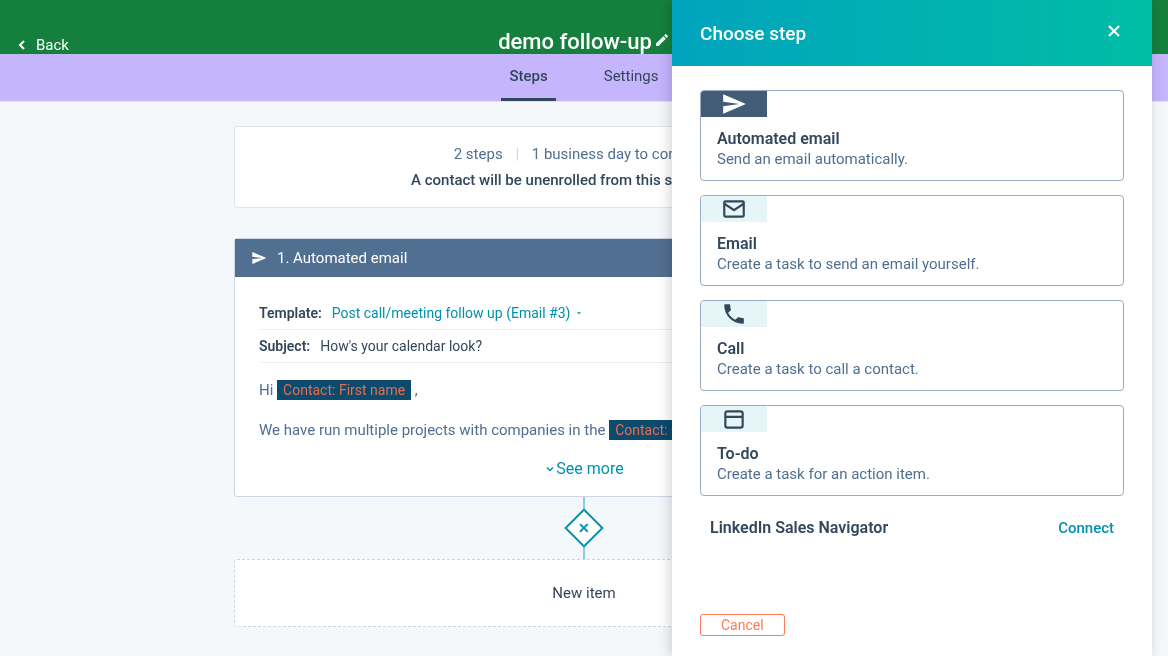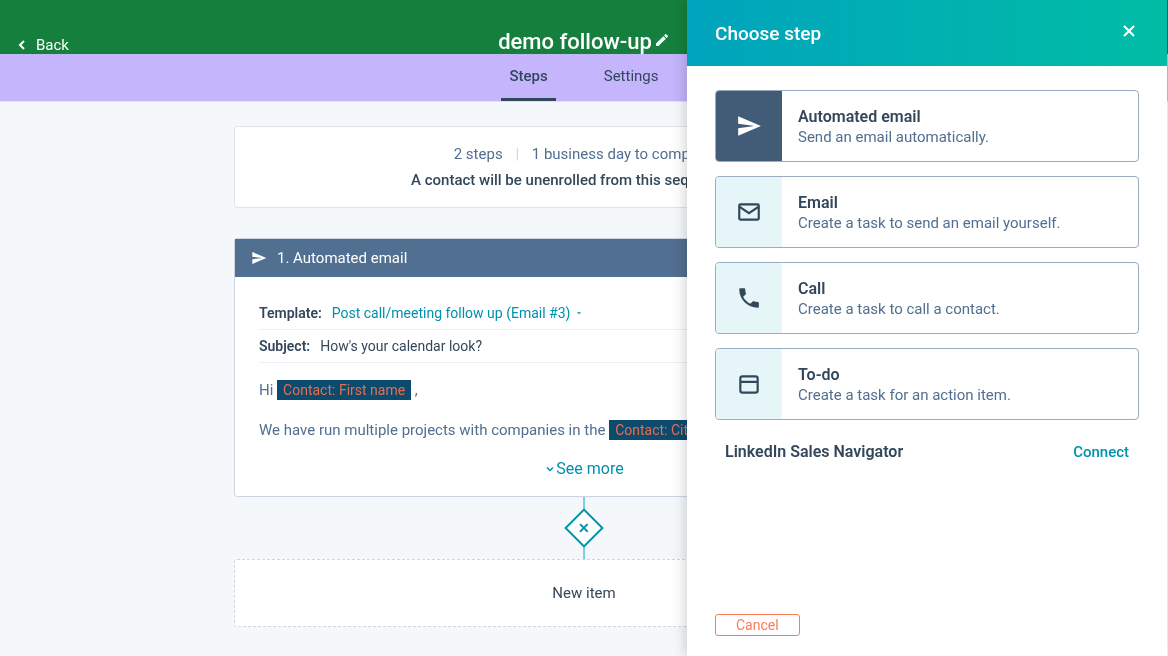--- a/index.html
+++ b/index.html
@@ -41,28 +41,28 @@
   .see-more svg { width: 12px; height: 12px; }
 
   .connector { width: 700px; height: 62px; display: flex; align-items: center; justify-content: center; position: relative; }
   .connector::before { content: ""; position: absolute; top: 0; bottom: 0; width: 2px; background: #7fd1de; left: 50%; transform: translateX(-50%); z-index: 0; }
   .connector .diamond { width: 28px; height: 28px; background: #fff; border: 2px solid #0091ae; transform: rotate(45deg); display: flex; align-items: center; justify-content: center; z-index: 1; cursor: pointer; }
   .connector .diamond span { transform: rotate(-45deg); color: #0091ae; font-size: 14px; font-weight: 600; }
 
   .new-item-card { width: 700px; background: #fff; border: 1px dashed #cbd6e2; border-radius: 3px; padding: 24px 0; text-align: center; color: #33475b; font-size: 15px; cursor: pointer; }
 
   
-  .side-panel { position: absolute; top: 0; right: 1px; width: 480px; height: 656px; background: #fff; box-shadow: -2px 0 12px rgba(0,0,0,0.18); z-index: 50; display: flex; flex-direction: column; }
+  .side-panel { position: absolute; top: 0; right: 16px; width: 480px; height: 656px; background: #fff; box-shadow: -2px 0 12px rgba(0,0,0,0.18); z-index: 50; display: flex; flex-direction: column; }
   .panel-header { height: 66px; background: linear-gradient(90deg, #00a4bd 0%, #00bda5 100%); color: #fff; display: flex; align-items: center; justify-content: space-between; padding: 0 28px; }
   .panel-title { font-size: 19px; font-weight: 500; }
   .close-btn { cursor: pointer; }
   .close-btn svg { width: 20px; height: 20px; }
 
   .panel-body { padding: 24px 28px 0; flex: 1; overflow-y: auto; }
-  .step-option { display: flex; border: 1px solid #99acc2; border-radius: 4px; margin-bottom: 14px; overflow: hidden; cursor: pointer; min-height: 72px; }
+  .step-option { display: flex; border: 1px solid #99acc2; border-radius: 4px; margin-bottom: 14px; overflow: hidden; cursor: pointer; min-height: 72px; flex-direction: column; }
   .step-option .opt-icon { width: 66px; background: #e5f5f8; display: flex; align-items: center; justify-content: center; color: #33475b; flex-shrink: 0; }
   .step-option.selected .opt-icon { background: #425b76; color: #fff; }
   .step-option.disabled { border-color: #cbd6e2; cursor: default; }
   .step-option.disabled .opt-icon { background: #eaf0f6; color: #7c98b6; }
   .step-option .opt-icon svg { width: 26px; height: 26px; }
   .opt-text { padding: 12px 16px; display: flex; flex-direction: column; justify-content: center; }
   .opt-title { font-size: 16px; font-weight: 600; color: #33475b; margin-bottom: 2px; }
   .opt-desc { font-size: 15px; color: #516f90; }
   .step-option.disabled .opt-title, .step-option.disabled .opt-desc { color: #99acc2; }
 

